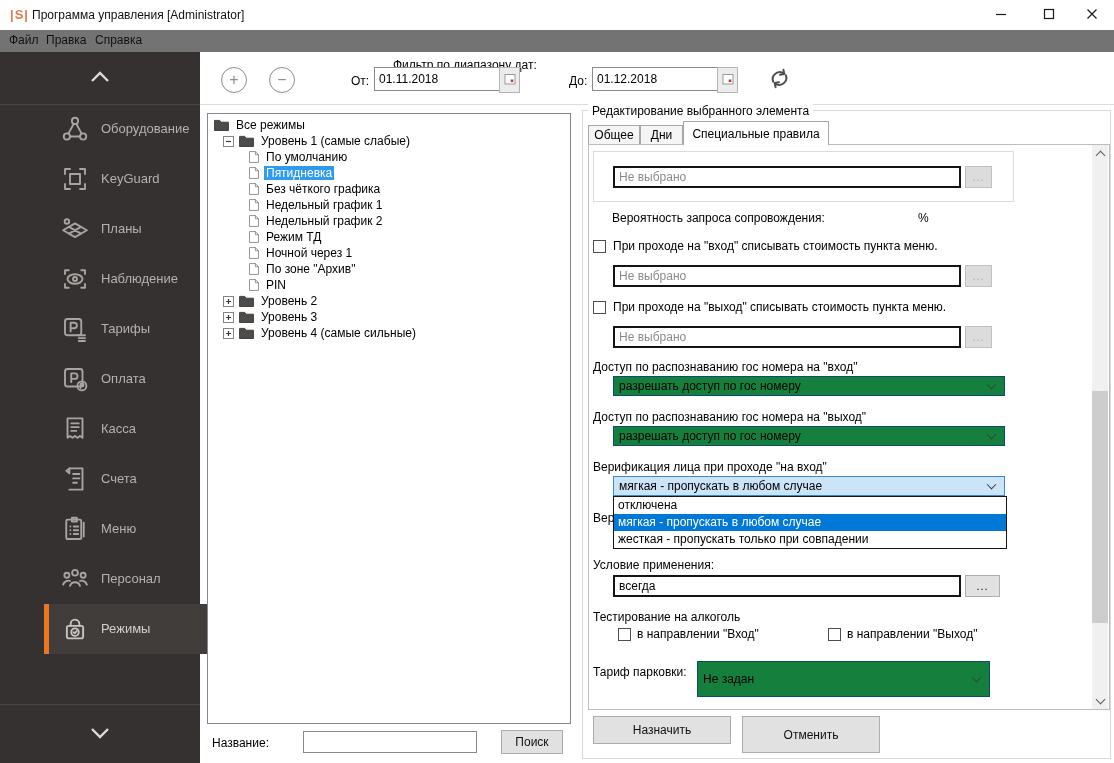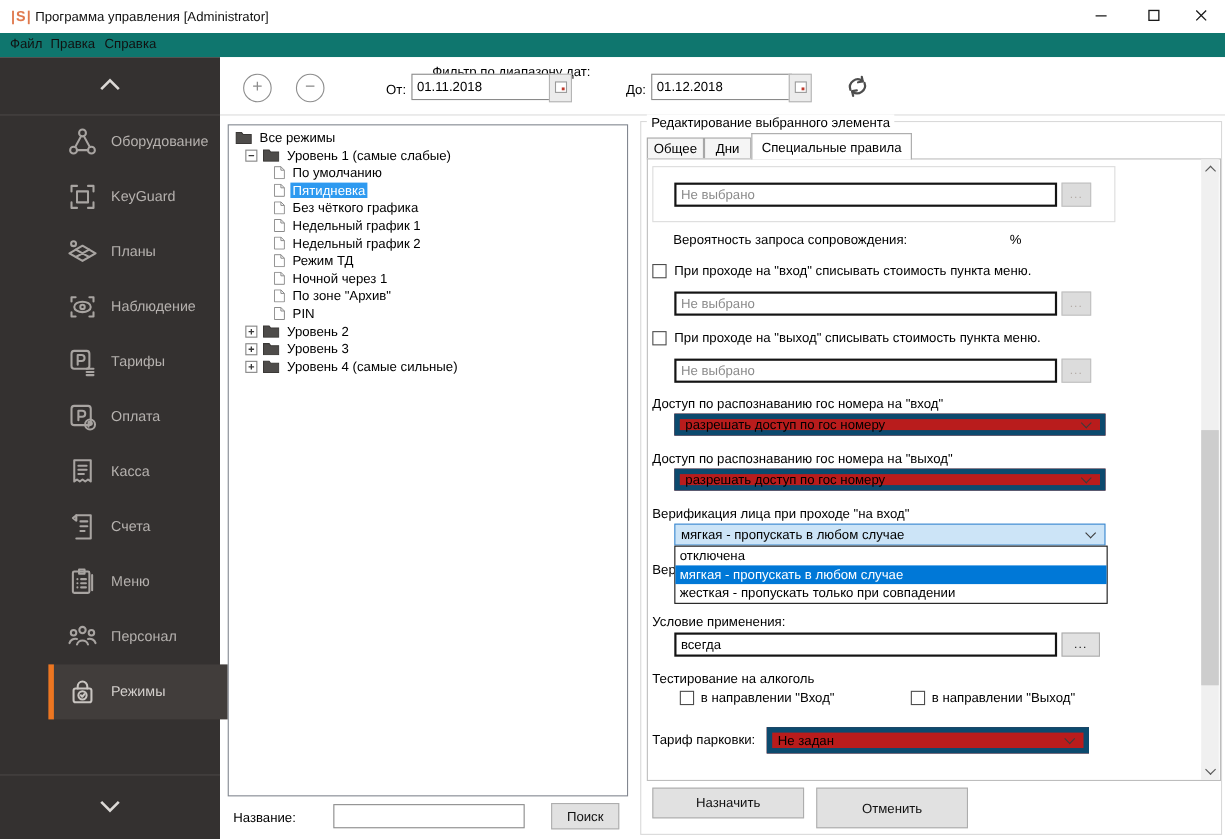--- a/index.html
+++ b/index.html
@@ -6,21 +6,21 @@
   .app{position:relative;width:1114px;height:763px;overflow:hidden;
        font-family:"Liberation Sans","DejaVu Sans",sans-serif;font-size:12px;color:#000;background:#fff;}
   .abs{position:absolute;}
   
   .titlebar{position:absolute;left:0;top:0;width:1114px;height:30px;background:#fff;}
   .app-icon{position:absolute;left:10px;top:7px;color:#e0794d;font-weight:bold;font-size:13px;letter-spacing:1px;}
   .win-title{position:absolute;left:32px;top:8px;font-size:12px;color:#111;}
   .win-btn{position:absolute;top:0;width:45px;height:30px;display:flex;align-items:center;justify-content:center;}
   .win-btn svg{stroke:#1a1a1a;stroke-width:1.2;fill:none;}
   
-  .menubar{position:absolute;left:0;top:30px;width:1114px;height:22px;background:#0f766e;}
+  .menubar{position:absolute;left:0;top:30px;width:1114px;height:22px;background:#737373;}
   .menu-item{position:absolute;top:3px;color:#111;cursor:default;}
   
   .sidebar{position:absolute;left:0;top:52px;width:200px;height:711px;background:#343130;}
   .sb-header{position:absolute;left:0;top:0;width:200px;height:52px;border-bottom:1px solid #4a4644;display:flex;align-items:center;justify-content:center;}
   .sb-footer{position:absolute;left:0;top:652px;width:200px;height:59px;border-top:1px solid #4a4644;display:flex;align-items:center;justify-content:center;}
   .sb-chev svg{stroke:#dcd9d6;stroke-width:2.4;fill:none;}
   .sb-item{position:absolute;left:0;width:200px;height:50px;margin-left:44px;}
   .sb-item.sel{background:#413d3b;}
   .sb-bar{position:absolute;left:0;top:0;width:5px;height:50px;background:#ed7621;}
   .sb-icon{position:absolute;left:16px;top:10px;width:30px;height:30px;}
@@ -52,21 +52,21 @@
   .legend{position:absolute;background:#fff;padding:0 4px;color:#000;}
   .tab{position:absolute;border:1px solid #a7a7a7;background:#f5f5f5;display:flex;align-items:center;justify-content:center;box-sizing:border-box;}
   .tab.active{background:#fff;border-bottom:none;z-index:3;}
   .tabpage{position:absolute;left:588px;top:144px;width:522px;height:566px;border:1px solid #bdbdbd;background:#fff;box-sizing:border-box;z-index:1;}
   .groupbox{position:absolute;border:1px solid #dcdcdc;z-index:1;}
   .lbl{position:absolute;color:#000;white-space:nowrap;z-index:1;}
   .strong-input{position:absolute;border:2px solid #141414;font-size:12px;font-family:inherit;padding:0 4px;box-sizing:border-box;background:#fff;z-index:1;}
   .strong-input.ph{color:#8b8b8b;}
   .browse{position:absolute;font-size:11px;letter-spacing:1px;z-index:1;}
   .browse.disabled{background:#dcdcdc;border:1px solid #c0c0c0;color:#b3aba6;}
-  .select{position:absolute;background:#b91c1c;border:5px solid #0c4a6e;display:flex;align-items:center;padding-left:5px;box-sizing:border-box;z-index:1;}
+  .select{position:absolute;background:#15803d;border:1px solid #0c4a6e;display:flex;align-items:center;padding-left:5px;box-sizing:border-box;z-index:1;}
   .select::after{content:"";position:absolute;right:9px;top:50%;width:6px;height:6px;border-right:1.4px solid #3c3c3c;border-bottom:1.4px solid #3c3c3c;transform:translateY(-70%) rotate(45deg);}
   .select.focused{background:#cce4f7;border:1px solid #3c89d0;}
   .cb{position:absolute;width:13px;height:13px;border:1px solid #4d4d4d;background:#fff;box-sizing:border-box;z-index:1;}
   .droplist{position:absolute;background:#fff;border:1px solid #141414;z-index:6;}
   .droprow{height:17px;line-height:17px;padding-left:4px;white-space:nowrap;overflow:hidden;}
   .droprow.hl{background:#0078d7;color:#fff;}
   
   .vscroll{position:absolute;left:1092px;top:145px;width:16px;height:564px;background:#f0f0f0;z-index:2;}
   .sb-arrow{position:absolute;left:0;width:16px;height:16px;background:#f0f0f0;display:flex;align-items:center;justify-content:center;}
   .sb-arrow::after{content:"";width:6px;height:6px;border-right:1.4px solid #5a5a5a;border-bottom:1.4px solid #5a5a5a;}
@@ -468,21 +468,21 @@
     <span>...</span>
   </div>
 
   <span class="lbl" style="left:593px;top:610px;">Тестирование на алкоголь</span>
   <span class="cb" style="left:618px;top:628px;"></span>
   <span class="lbl" style="left:637px;top:627px;">в направлении "Вход"</span>
   <span class="cb" style="left:828px;top:628px;"></span>
   <span class="lbl" style="left:847px;top:627px;">в направлении "Выход"</span>
 
   <span class="lbl" style="left:593px;top:665px;">Тариф парковки:</span>
-  <div class="select" style="left:697px;top:661px;width:293px;height:24px;">
+  <div class="select" style="left:697px;top:661px;width:293px;height:36px;">
     <span>Не задан</span>
     <span></span>
   </div>
 
   <div class="vscroll">
     <div class="sb-arrow up" style="top:0;"></div>
     <div class="sb-thumb"></div>
     <div class="sb-arrow down" style="top:548px;"></div>
   </div>
 

